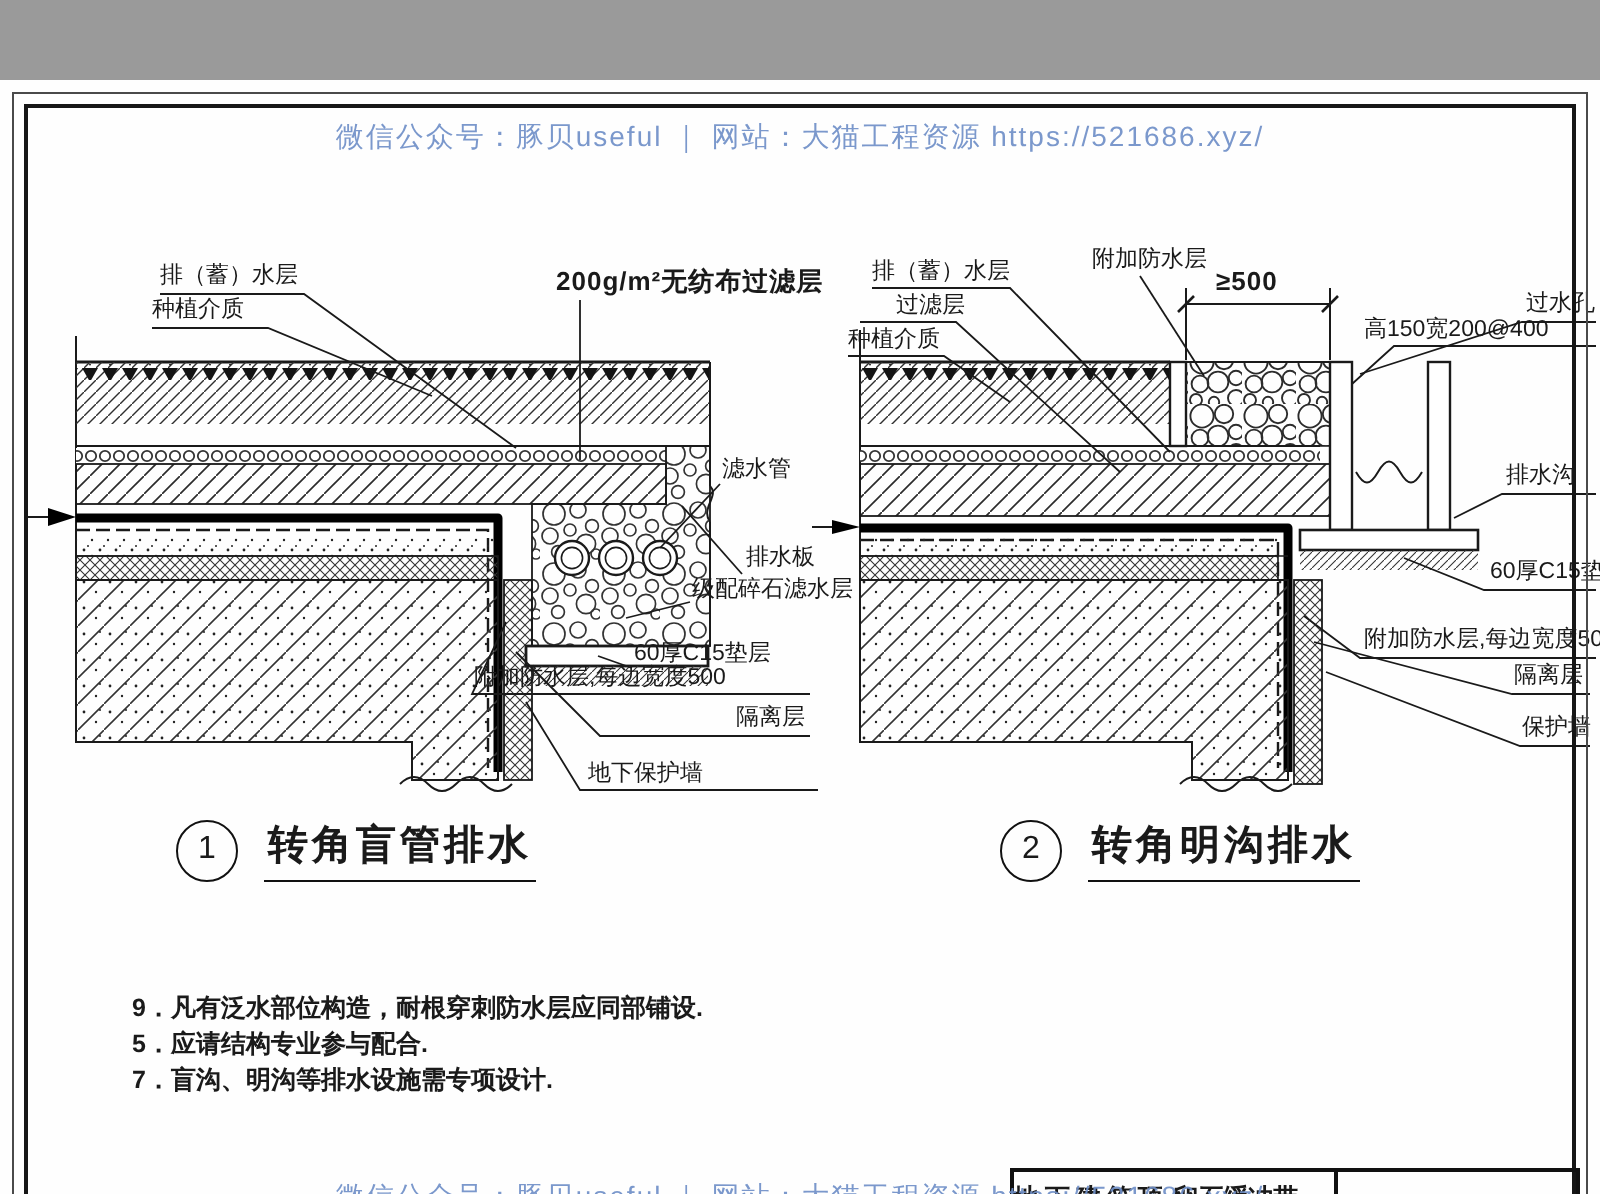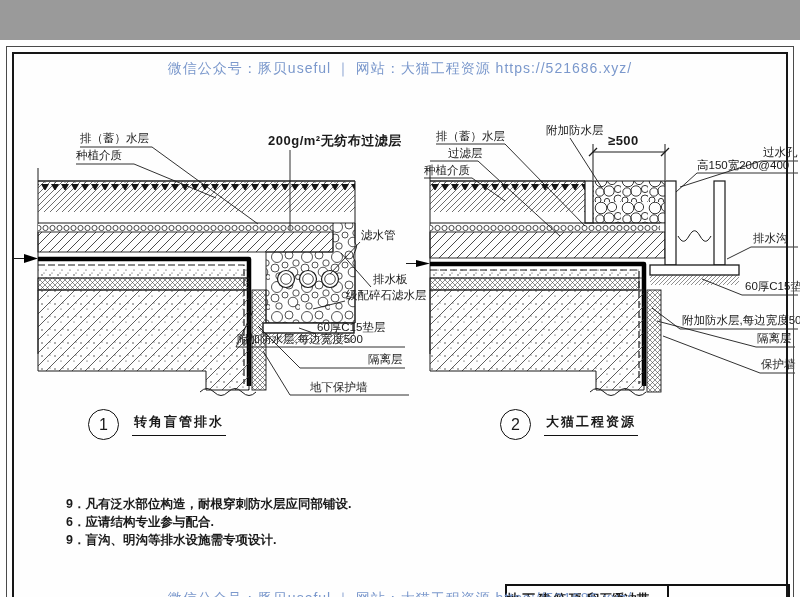--- a/index.html
+++ b/index.html
@@ -10,21 +10,21 @@
   .wm{position:absolute;left:0;width:100%;text-align:center;color:#7090c8;font-size:14px;
       letter-spacing:1px;opacity:.92;z-index:6;white-space:nowrap;}
   .wm-top{top:20px;}
   .wm-bottom{top:550px;}
   svg.linework{position:absolute;left:0;top:0;z-index:1;}
   .lbl{position:absolute;font-size:11.5px;line-height:1.15;white-space:nowrap;z-index:2;}
   .lbl-big{font-size:13px;font-weight:bold;letter-spacing:.5px;}
   .cap{position:absolute;display:flex;align-items:center;gap:13px;z-index:2;}
   .cap-circle{width:29px;height:29px;border:1.6px solid #111;border-radius:50%;
               display:flex;align-items:center;justify-content:center;font-size:16px;}
-  .cap-text{font-size:13px;font-weight:bold;letter-spacing:2px;border-bottom:1.6px solid #111;
+  .cap-text{font-size:20px;font-weight:bold;letter-spacing:2px;border-bottom:1.6px solid #111;
             padding:0 2px 4px 2px;}
   .notes{position:absolute;left:28px;top:455px;z-index:2;font-size:12.5px;font-weight:bold;
          line-height:18px;}
   .notes-row{display:flex;white-space:nowrap;}
   .notes-title{width:38px;flex:none;}
   .notes-indent{margin-left:38px;}
   .tb{position:absolute;left:505px;top:544px;width:281px;height:40px;border:2.5px solid #111;
       z-index:4;display:flex;background:transparent;}
   .tb-title{width:160px;flex:none;border-right:2px solid #111;display:flex;
             align-items:flex-end;justify-content:center;font-weight:bold;font-size:12.5px;line-height:1.45;}
@@ -195,55 +195,55 @@
         <path d="M702,239 L742,255 H798"></path>
         <path d="M652,268 L680,289 H798"></path>
         <path d="M657,281 L756,307 H795"></path>
         <path d="M663,296 L760,333 H795"></path>
       </g>
     </g>
   </svg>
 
   <div class="lbl" style="left:80px;top:92px">排（蓄）水层</div>
   <div class="lbl" style="left:76px;top:109px">种植介质</div>
-  <div class="lbl lbl-big" style="left:268px;top:94px">200g/m²无纺布过滤层</div>
+  <div class="lbl lbl-big" style="left:278px;top:94px">200g/m²无纺布过滤层</div>
   <div class="lbl" style="left:361px;top:189px">滤水管</div>
   <div class="lbl" style="left:373px;top:233px">排水板</div>
   <div class="lbl" style="left:346px;top:249px">级配碎石滤水层</div>
   <div class="lbl" style="left:317px;top:281px">60厚C15垫层</div>
   <div class="lbl" style="left:237px;top:293px">附加防水层,每边宽度500</div>
   <div class="lbl" style="left:368px;top:313px">隔离层</div>
-  <div class="lbl" style="left:310px;top:341px">地下保护墙</div>
+  <div class="lbl" style="left:294px;top:341px">地下保护墙</div>
 
   <div class="lbl" style="left:436px;top:90px">排（蓄）水层</div>
   <div class="lbl" style="left:448px;top:107px">过滤层</div>
   <div class="lbl" style="left:424px;top:124px">种植介质</div>
   <div class="lbl" style="left:546px;top:84px">附加防水层</div>
   <div class="lbl lbl-big" style="left:608px;top:94px">≥500</div>
   <div class="lbl" style="left:763px;top:106px">过水孔</div>
-  <div class="lbl" style="left:697px;top:119px">高150宽200@400</div>
+  <div class="lbl" style="left:682px;top:119px">高150宽200@400</div>
   <div class="lbl" style="left:753px;top:192px">排水沟</div>
   <div class="lbl" style="left:745px;top:240px">60厚C15垫层</div>
   <div class="lbl" style="left:682px;top:274px">附加防水层,每边宽度500</div>
   <div class="lbl" style="left:757px;top:292px">隔离层</div>
   <div class="lbl" style="left:761px;top:318px">保护墙</div>
 
   <div class="cap" style="left:88px;top:369px">
     <div class="cap-circle">1</div>
     <div class="cap-text">转角盲管排水</div>
   </div>
   <div class="cap" style="left:500px;top:369px">
     <div class="cap-circle">2</div>
-    <div class="cap-text">大猫工程资源</div>
+    <div class="cap-text">转角明沟排水</div>
   </div>
 
   <div class="notes">
     <div class="notes-row notes-indent">9．凡有泛水部位构造，耐根穿刺防水层应同部铺设.</div>
-    <div class="notes-row notes-indent">6．应请结构专业参与配合.</div>
-    <div class="notes-row notes-indent">9．盲沟、明沟等排水设施需专项设计.</div>
+    <div class="notes-row notes-indent">5．应请结构专业参与配合.</div>
+    <div class="notes-row notes-indent">7．盲沟、明沟等排水设施需专项设计.</div>
   </div>
 
   <div class="tb">
     <div class="tb-title">
       <div class="t1">地下建筑顶板种植</div>
       <div class="t2">卵石缓冲带、明沟排水</div>
     </div>
   </div>
 
 </div>

